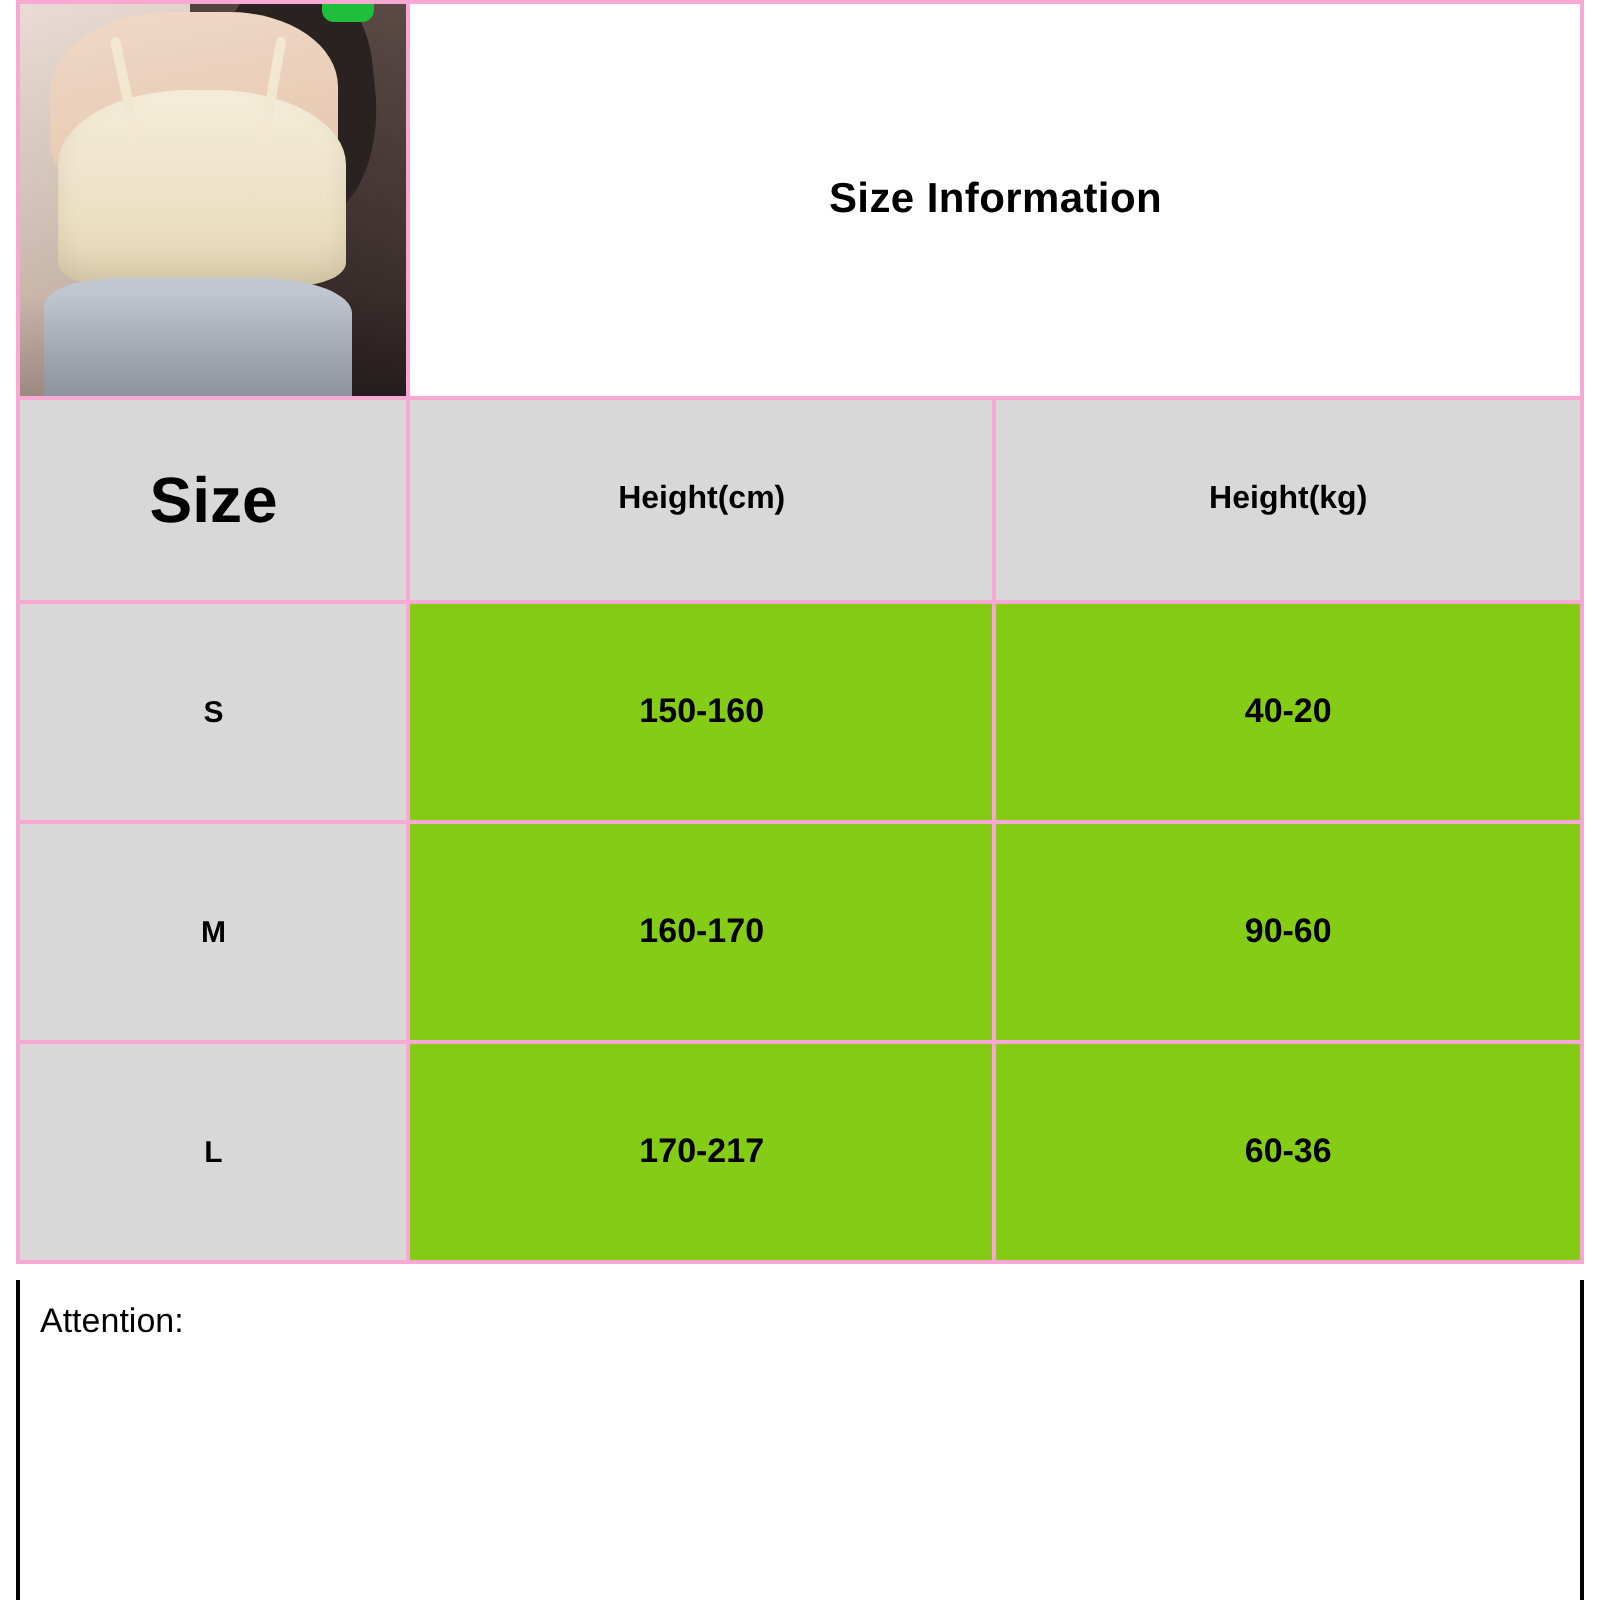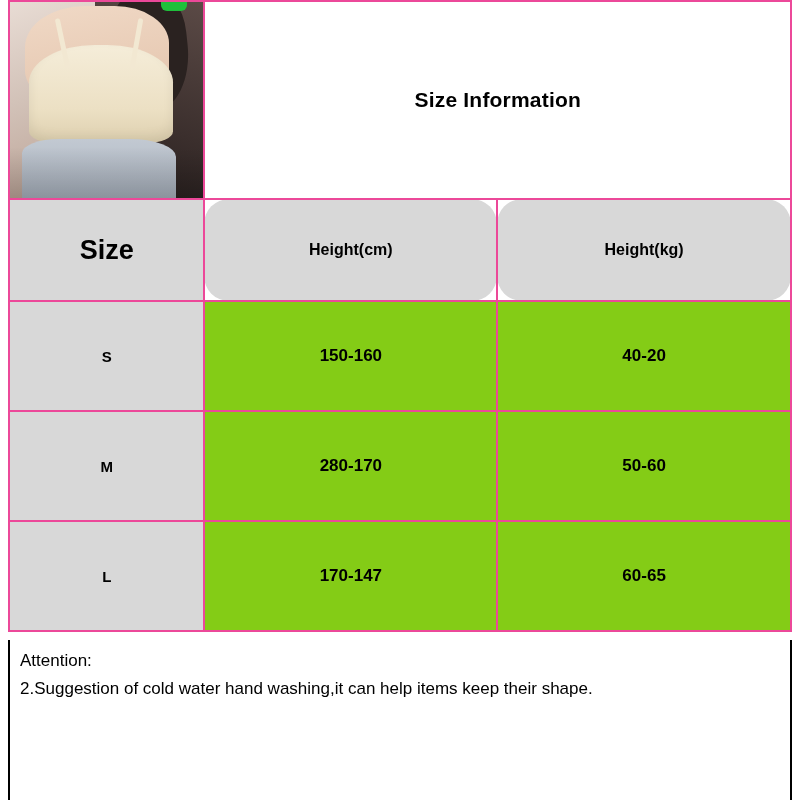--- a/index.html
+++ b/index.html
@@ -26,21 +26,21 @@
   
   .size-table {
     position: absolute;
     left: 8px;
     top: 0px;
     width: 784px;
     border-collapse: collapse;
     table-layout: fixed;
   }
   .size-table td {
-    border: 2px solid #ec4899;
+    border: 2px solid #f9a8d4;
     padding: 0;
     text-align: center;
     vertical-align: middle;
   }
 
   
   .col-size   { width: 195px; }
   .col-height { width: 292px; }
   .col-weight { width: 293px; }
 
@@ -112,27 +112,26 @@
   }
   .title-text {
     font-size: 21px;
     font-weight: bold;
     letter-spacing: .2px;
   }
 
   
   .row-head td { height: 100px; background: #d8d8d8; }
   .head-size {
-    font-size: 27px;
+    font-size: 32px;
     font-weight: bold;
   }
   .head-col {
     font-size: 16px;
     font-weight: bold;
-    border-radius: 25px;
   }
 
   
   .row-data td { height: 108px; }
   .cell-label {
     background: #d8d8d8;
     font-size: 15px;
     font-weight: bold;
   }
   .cell-value {
@@ -200,30 +199,29 @@
       </tr>
 
       <tr class="row-data">
         <td class="cell-label">S</td>
         <td class="cell-value">150-160</td>
         <td class="cell-value">40-20</td>
       </tr>
 
       <tr class="row-data">
         <td class="cell-label">M</td>
-        <td class="cell-value">280-170</td>
-        <td class="cell-value">50-60</td>
+        <td class="cell-value">160-170</td>
+        <td class="cell-value">90-60</td>
       </tr>
 
       <tr class="row-data">
         <td class="cell-label">L</td>
-        <td class="cell-value">170-147</td>
-        <td class="cell-value">60-65</td>
+        <td class="cell-value">170-217</td>
+        <td class="cell-value">60-36</td>
       </tr>
     </tbody>
   </table>
 
   <div class="attention">
     <p>Attention:</p>
-    <p>2.Suggestion of cold water hand washing,it can help items keep their shape.</p>
   </div>
 
 </div>
 
 </body></html>

